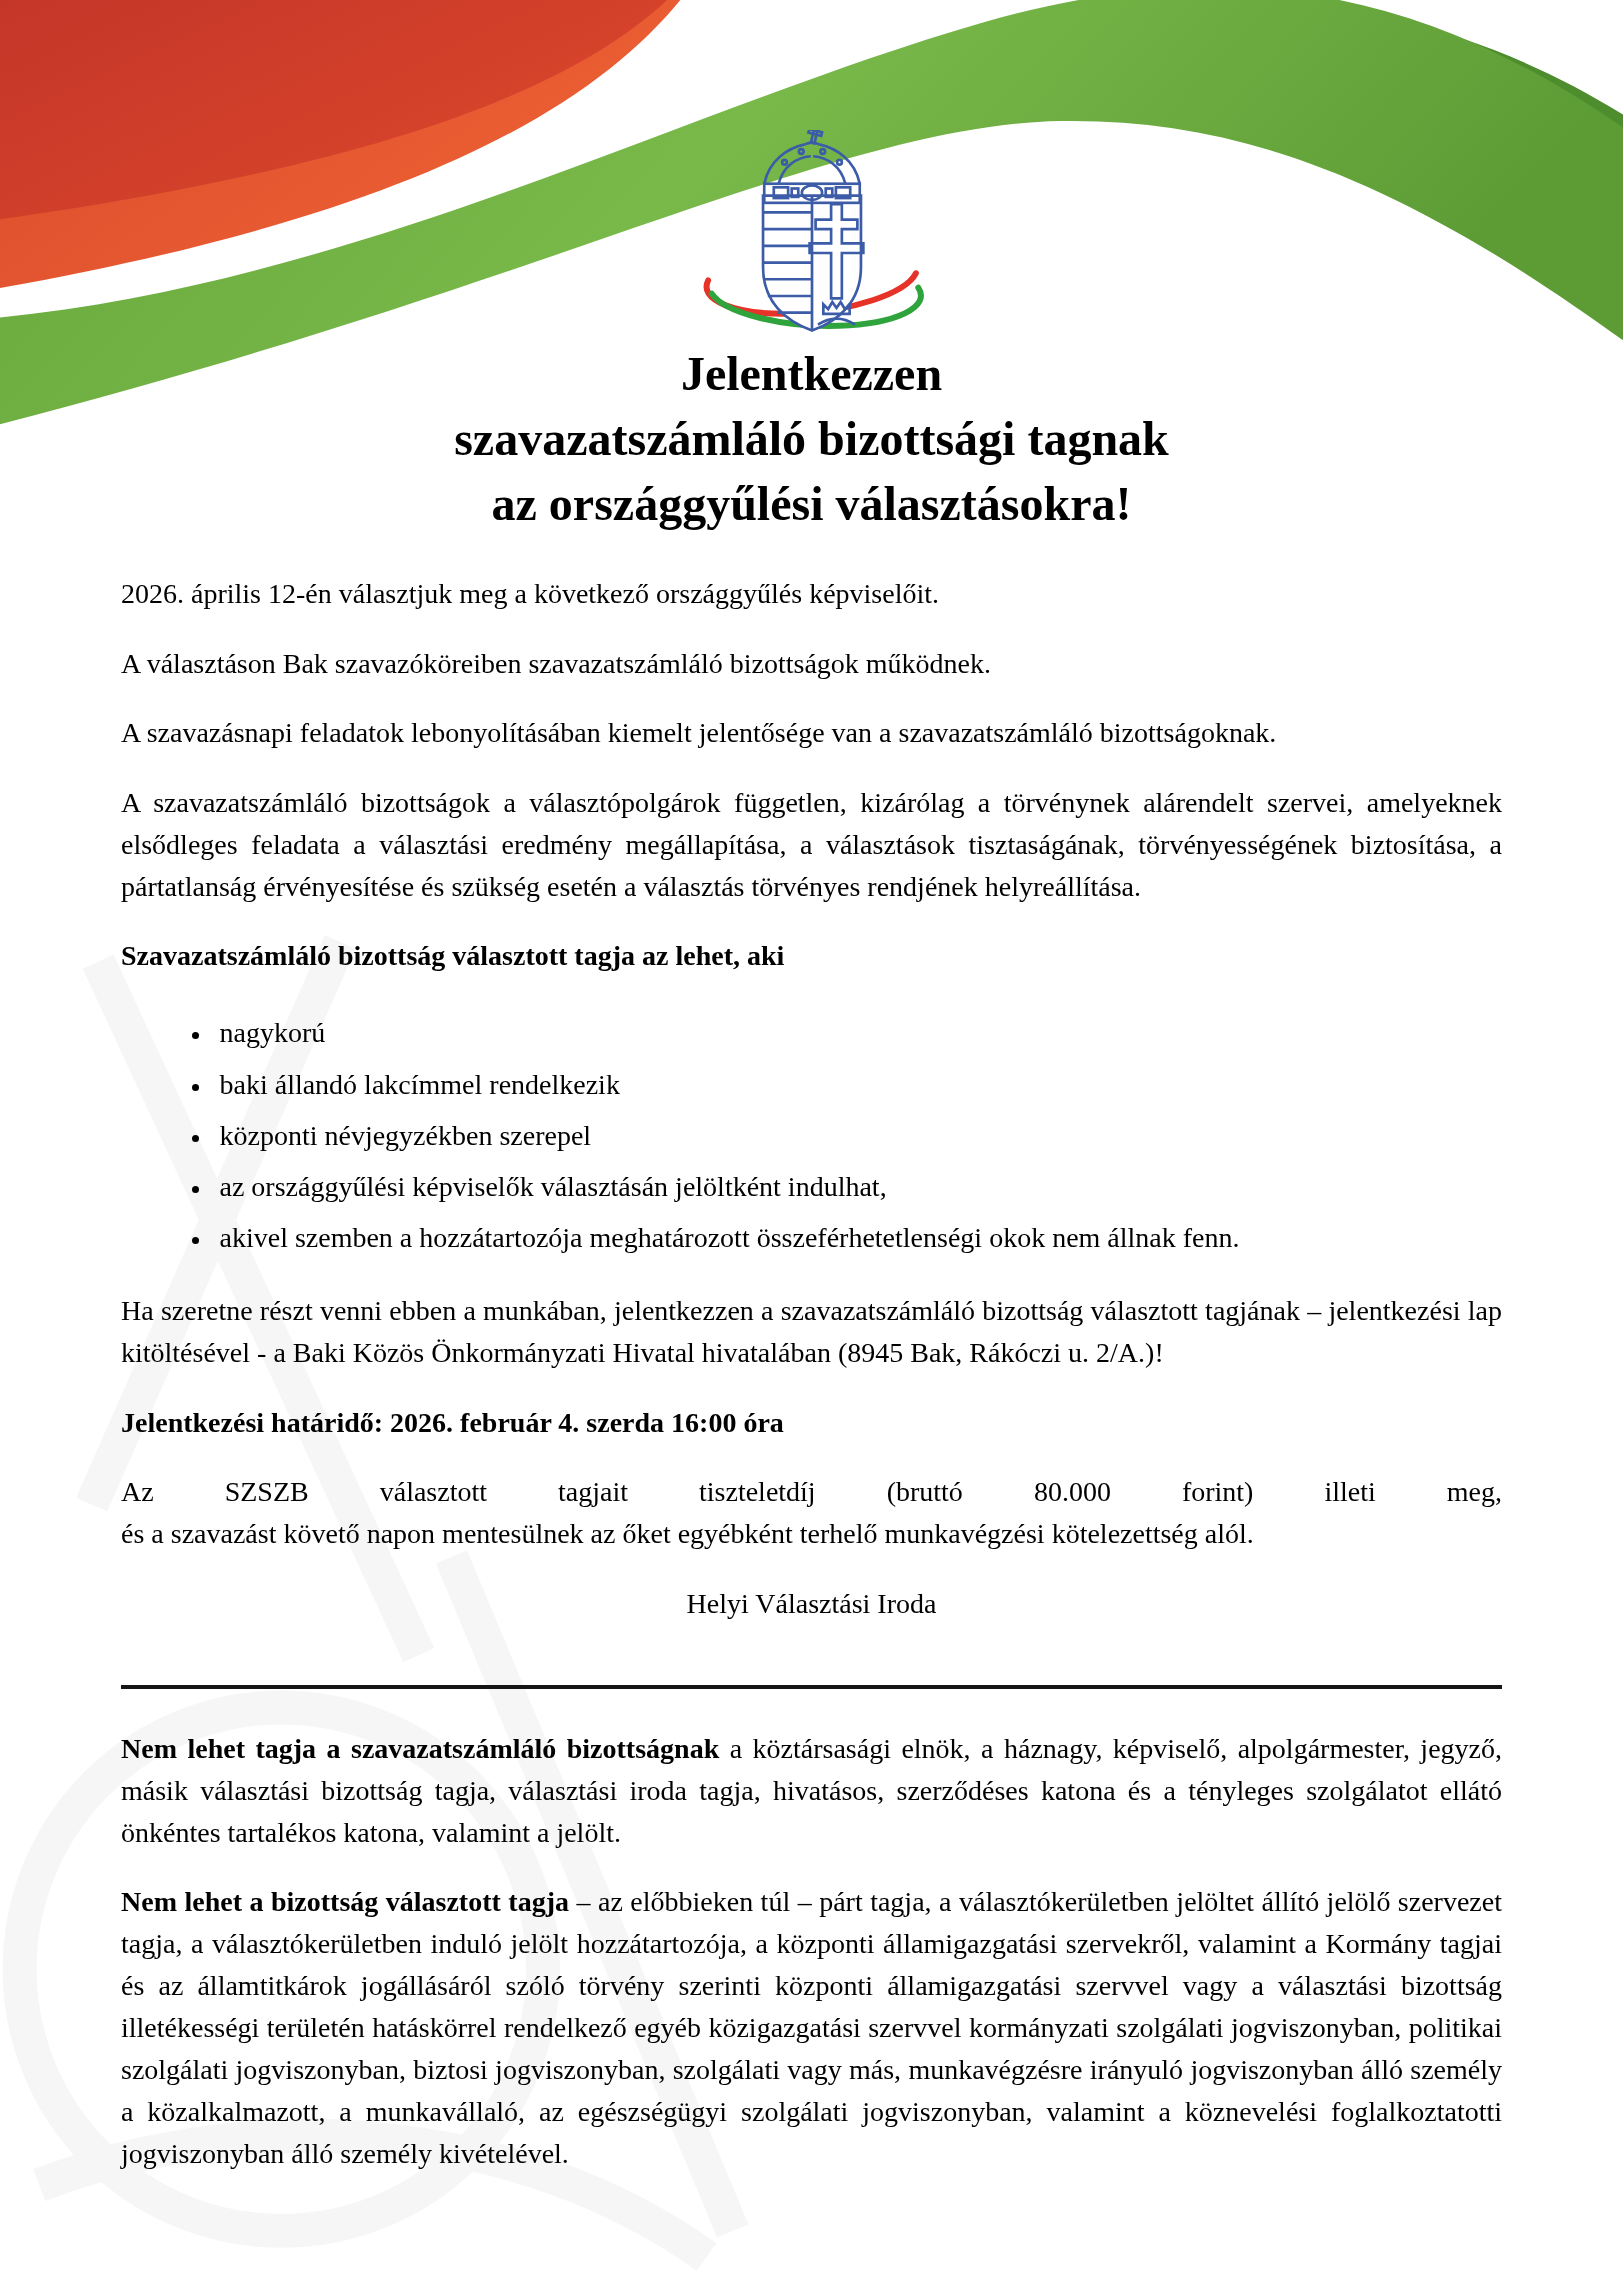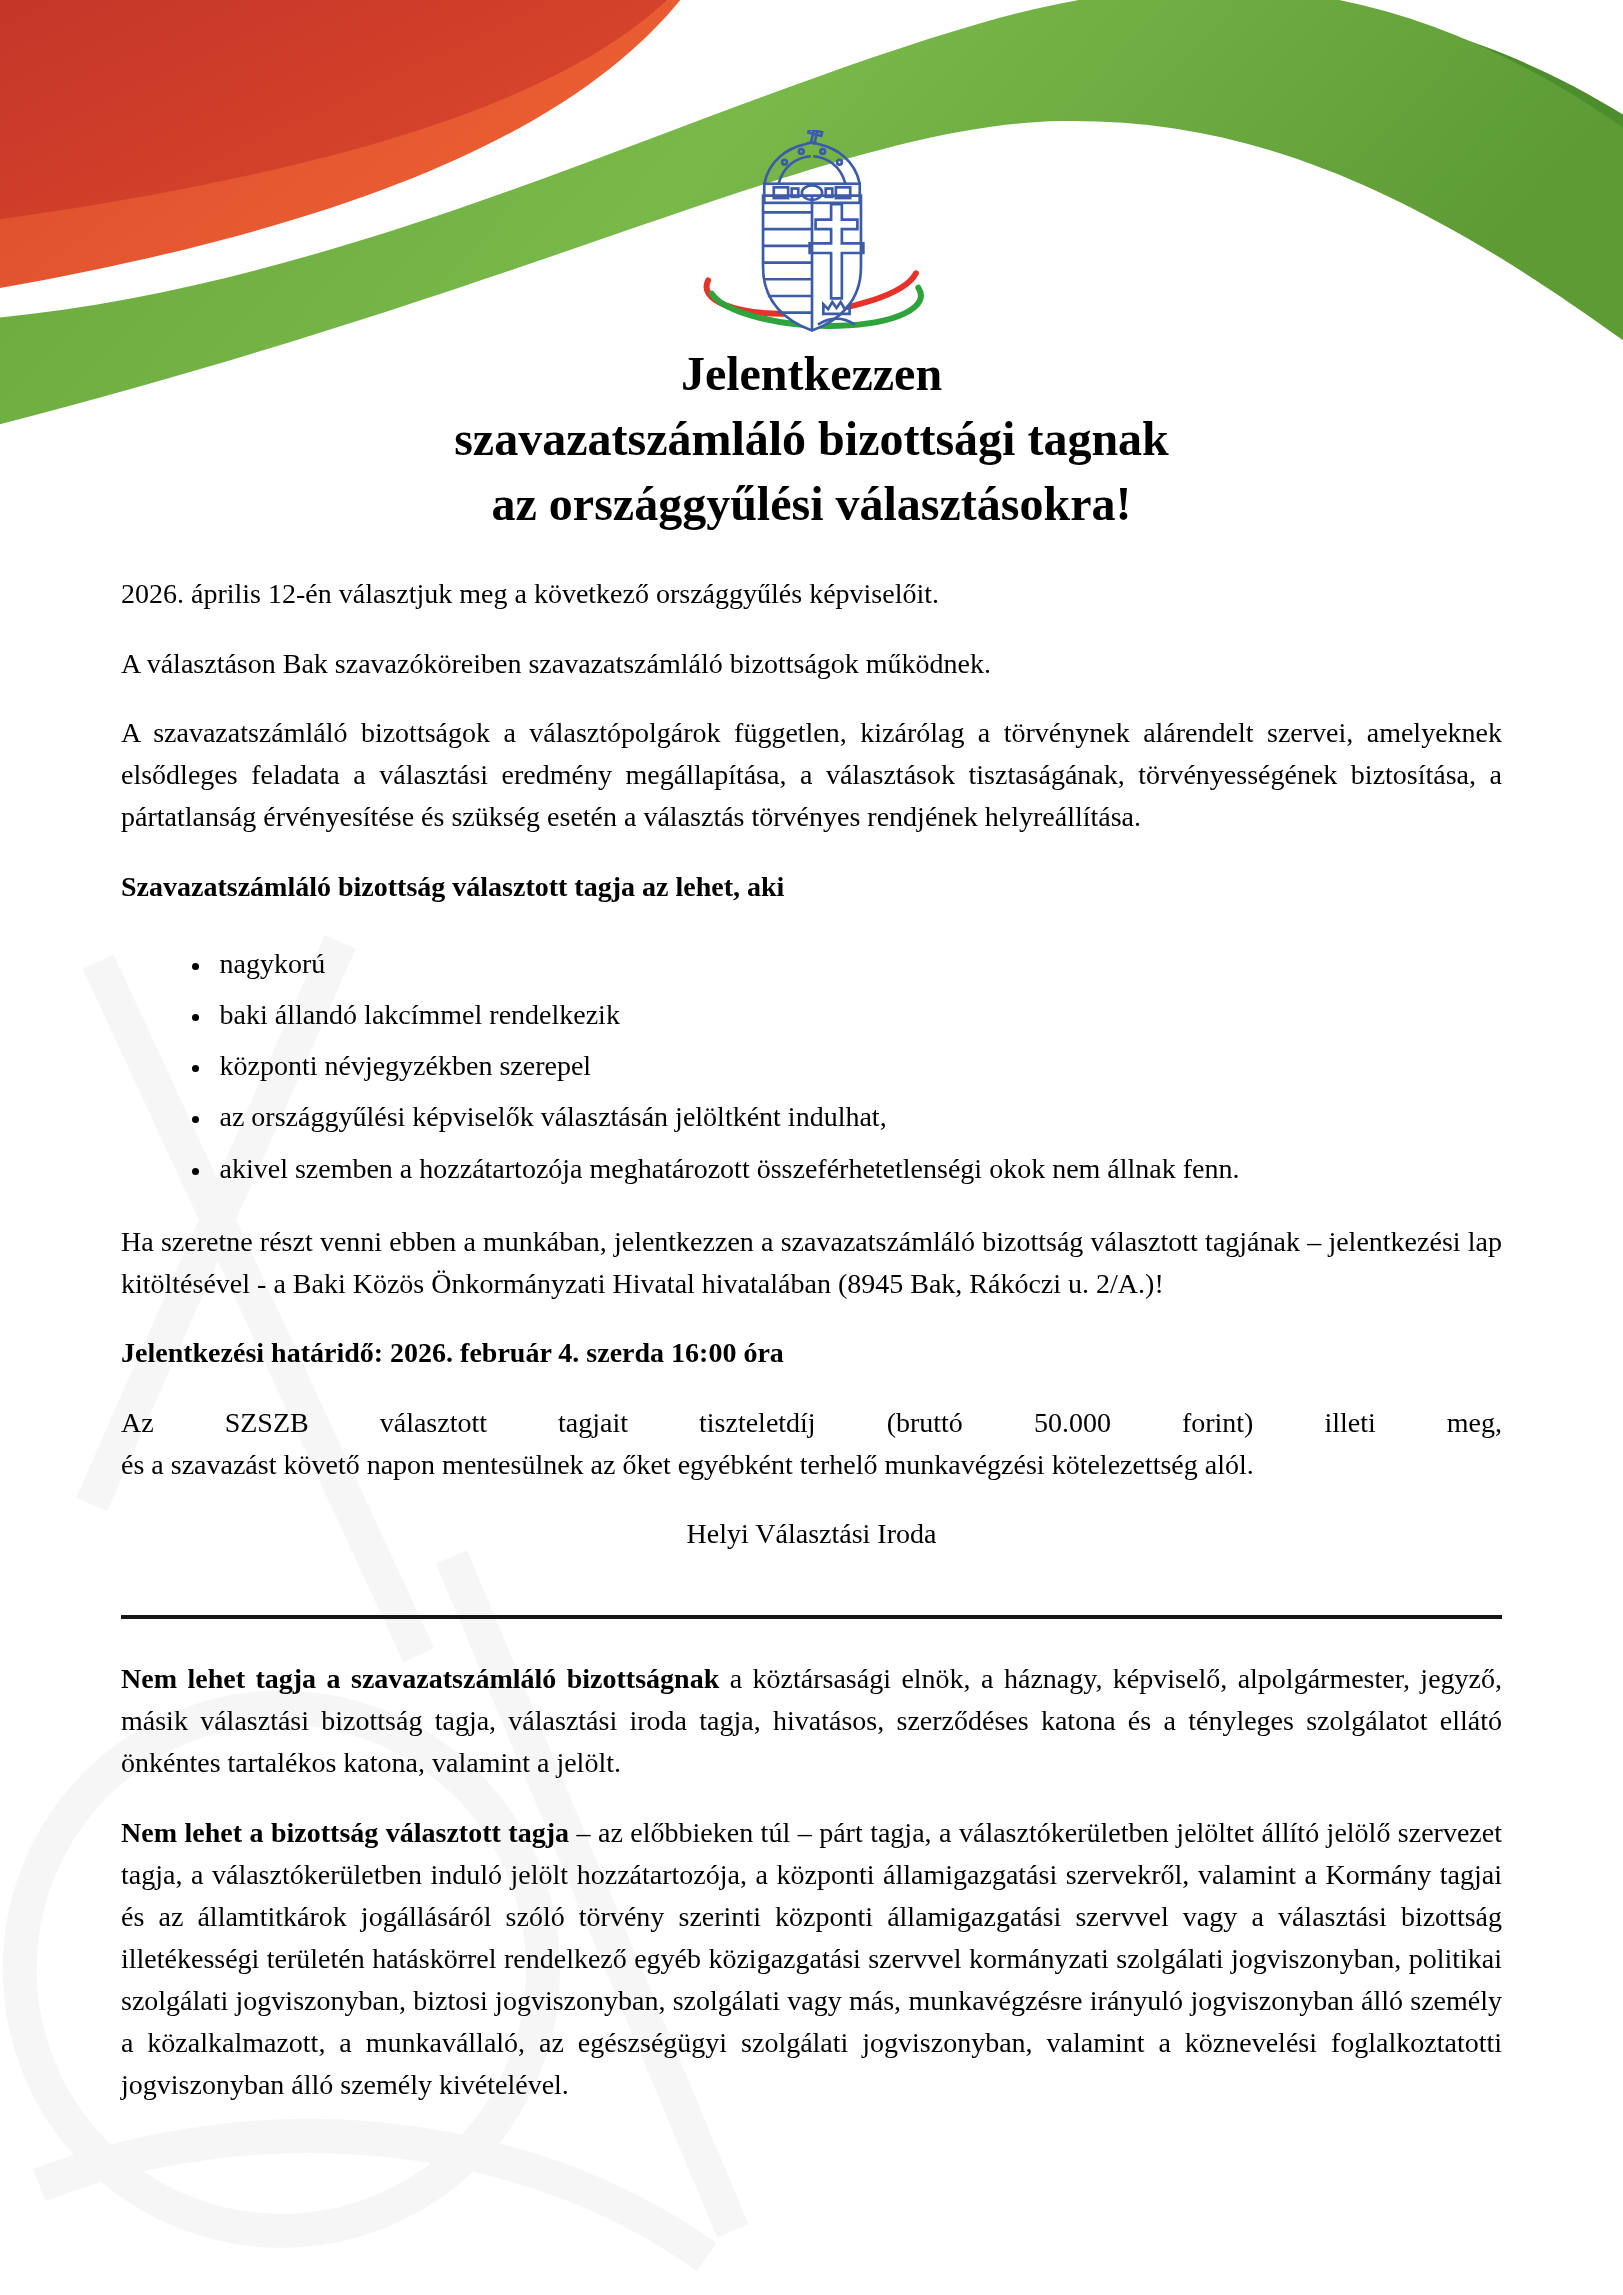--- a/index.html
+++ b/index.html
@@ -116,39 +116,40 @@
   <div class="content">
 
     <h1 class="title">
       <span class="tline">Jelentkezzen</span>
       <span class="tline">szavazatszámláló bizottsági tagnak</span>
       <span class="tline">az országgyűlési választásokra!</span>
     </h1>
 
     <p>2026. április 12-én választjuk meg a következő országgyűlés képviselőit.</p>
     <p>A választáson Bak szavazóköreiben szavazatszámláló bizottságok működnek.</p>
+    <p>A szavazásnapi feladatok lebonyolításában kiemelt jelentősége van a szavazatszámláló bizottságoknak.</p>
 
     <p class="just">A szavazatszámláló bizottságok a választópolgárok független, kizárólag a törvénynek alárendelt szervei, amelyeknek elsődleges feladata a választási eredmény megállapítása, a választások tisztaságának, törvényességének biztosítása, a pártatlanság érvényesítése és szükség esetén a választás törvényes rendjének helyreállítása.</p>
 
     <p class="criteria-heading">Szavazatszámláló bizottság választott tagja az lehet, aki</p>
 
     <ul class="criteria">
       <li>nagykorú</li>
       <li>baki állandó lakcímmel rendelkezik</li>
       <li>központi névjegyzékben szerepel</li>
       <li>az országgyűlési képviselők választásán jelöltként indulhat,</li>
       <li>akivel szemben a hozzátartozója meghatározott összeférhetetlenségi okok nem állnak fenn.</li>
     </ul>
 
     <p class="just">Ha szeretne részt venni ebben a munkában, jelentkezzen a szavazatszámláló bizottság választott tagjának – jelentkezési lap kitöltésével - a Baki Közös Önkormányzati Hivatal hivatalában (8945 Bak, Rákóczi u. 2/A.)!</p>
 
     <p class="bold">Jelentkezési határidő: 2026. február 4. szerda 16:00 óra</p>
 
     <p>
-      <span class="hline1">Az SZSZB választott tagjait tiszteletdíj (bruttó 50.000 forint) illeti meg,</span>
+      <span class="hline1">Az SZSZB választott tagjait tiszteletdíj (bruttó 80.000 forint) illeti meg,</span>
       <span class="hline2">és a szavazást követő napon mentesülnek az őket egyébként terhelő munkavégzési kötelezettség alól.</span>
     </p>
 
     <p class="sig">Helyi Választási Iroda</p>
 
     <hr class="rule">
 
     <p class="excl"><strong>Nem lehet tagja a szavazatszámláló bizottságnak</strong><span> a köztársasági elnök, a háznagy, képviselő, alpolgármester, jegyző, másik választási bizottság tagja, választási iroda tagja, hivatásos, szerződéses katona és a tényleges szolgálatot ellátó önkéntes tartalékos katona, valamint a jelölt.</span></p>
 
     <p class="excl"><strong>Nem lehet a bizottság választott tagja</strong><span> – az előbbieken túl – párt tagja, a választókerületben jelöltet állító jelölő szervezet tagja, a választókerületben induló jelölt hozzátartozója, a központi államigazgatási szervekről, valamint a Kormány tagjai és az államtitkárok jogállásáról szóló törvény szerinti központi államigazgatási szervvel vagy a választási bizottság illetékességi területén hatáskörrel rendelkező egyéb közigazgatási szervvel kormányzati szolgálati jogviszonyban, politikai szolgálati jogviszonyban, biztosi jogviszonyban, szolgálati vagy más, munkavégzésre irányuló jogviszonyban álló személy a közalkalmazott, a munkavállaló, az egészségügyi szolgálati jogviszonyban, valamint a köznevelési foglalkoztatotti jogviszonyban álló személy kivételével.</span></p>

